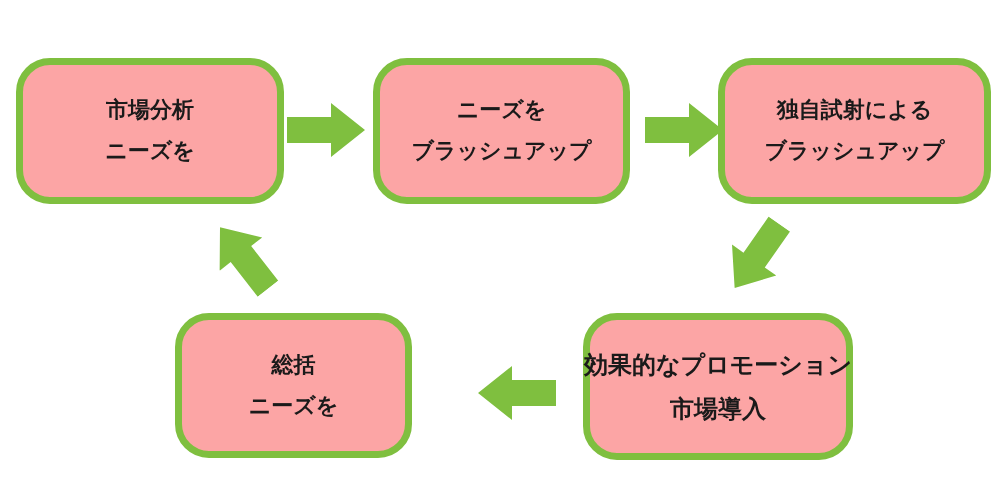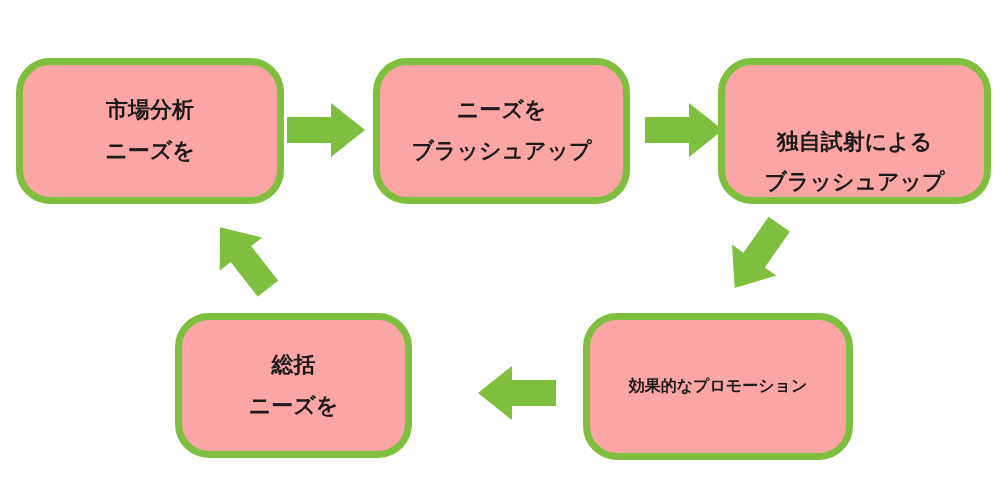--- a/index.html
+++ b/index.html
@@ -31,23 +31,23 @@
   .box .line {
     display: block;
     color: #1a1a1a;
     font-weight: 700;
     font-size: 22px;
     line-height: 1.3;
     white-space: nowrap;
   }
   .box1 { left: 16px;  top: 58px;  width: 268px; height: 146px; }
   .box2 { left: 373px; top: 58px;  width: 257px; height: 146px; }
-  .box3 { left: 718px; top: 58px;  width: 273px; height: 146px; justify-content: flex-end; }
+  .box3 { left: 718px; top: 58px;  width: 273px; height: 146px; }
   .box4 { left: 583px; top: 313px; width: 270px; height: 147px; }
-  .box4 .line { font-size: 16px; text-align: right; }
+  .box4 .line { font-size: 24px; text-align: right; }
   .box5 { left: 175px; top: 313px; width: 237px; height: 145px; }
   .arrow {
     position: absolute;
     width: 78px;
     height: 54px;
   }
   .arrow polygon { fill: #7fbf3f; }
   .a1 { left: 287px; top: 103px; }
   .a2 { left: 645px; top: 103px; }
   .a3 { left: 718px; top: 229px; transform: rotate(125deg); }
@@ -69,20 +69,21 @@
     <span class="line">ブラッシュアップ</span>
   </div>
 
   <div class="box box3">
     <span class="line">独自試射による</span>
     <span class="line">ブラッシュアップ</span>
   </div>
 
   <div class="box box4">
     <span class="line">効果的なプロモーション</span>
+    <span class="line">市場導入</span>
   </div>
 
   <div class="box box5">
     <span class="line">総括</span>
     <span class="line">ニーズを</span>
   </div>
 
   <svg class="arrow a1" viewBox="0 0 78 54" aria-hidden="true">
     <polygon points="0,14 44,14 44,0 78,27 44,54 44,40 0,40"></polygon>
   </svg>

